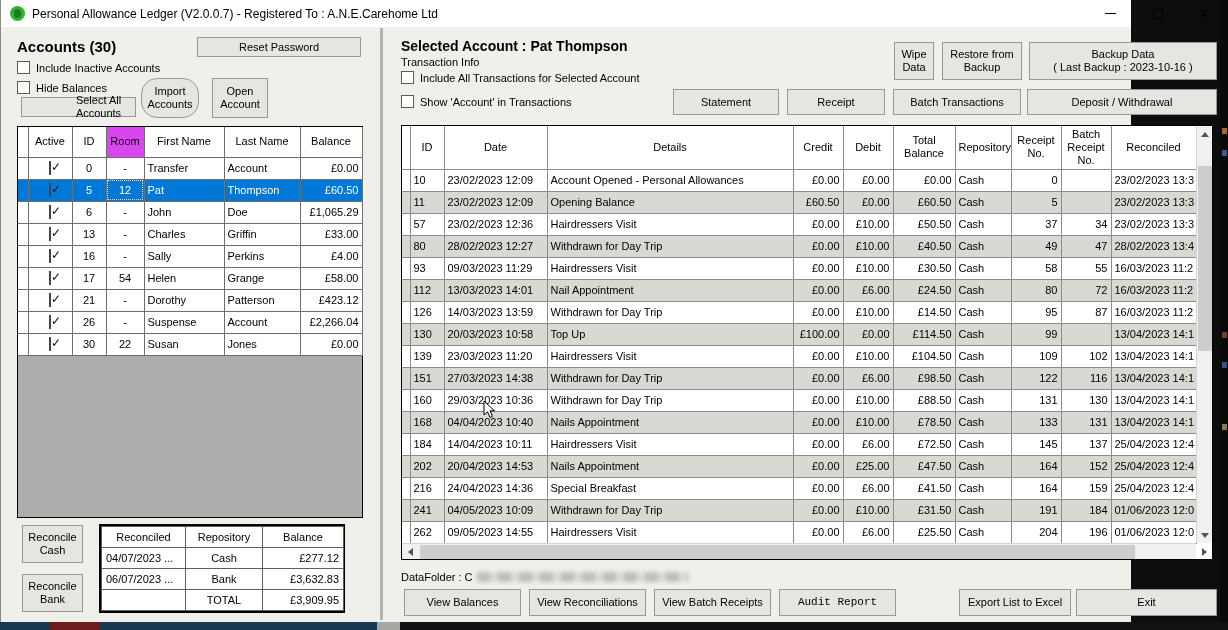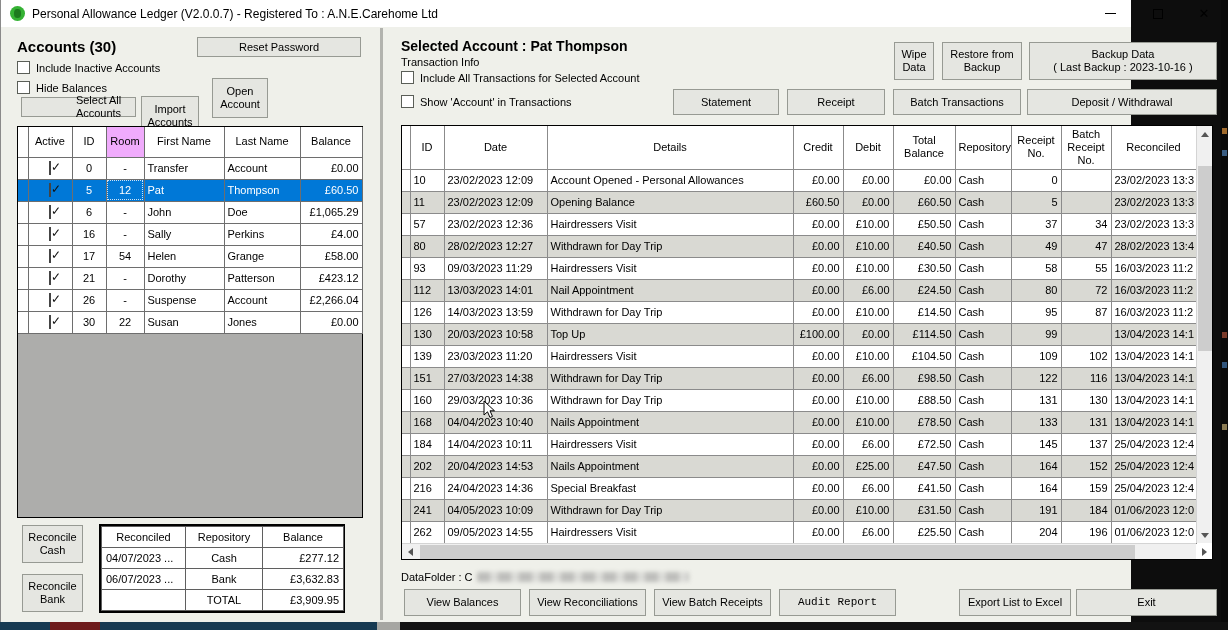--- a/index.html
+++ b/index.html
@@ -23,31 +23,31 @@
 
   
   #accounts-title { position:absolute; left:16px; top:38px; font-size:15px; font-weight:bold; }
   .checkrow { position:absolute; font-size:11px; display:flex; align-items:center; gap:6px; }
   .cbox { width:13px; height:13px; background:#fff; border:1px solid #5a5e57; flex:0 0 13px; }
   #chk-inactive { left:16px; top:61px; } #chk-hidebal { left:16px; top:81px; }
   #chk-includeall { left:400px; top:71px; } #chk-showacct { left:400px; top:95px; }
 
   #btn-reset { left:196px; top:37px; width:164px; height:20px; }
   #btn-selectall { left:20px; top:97px; width:115px; height:20px;padding-left:40px; }
-  #btn-import { left:140px; top:96px; width:58px; height:40px; }
+  #btn-import { left:140px; top:78px; width:58px; height:40px;border-radius:16px; }
   #btn-open { left:211px; top:78px; width:56px; height:40px; }
   #btn-reccash { left:21px; top:525px; width:61px; height:38px; }
   #btn-recbank { left:21px; top:574px; width:61px; height:38px; }
 
   
   #accounts-grid { position:absolute; left:16px; top:126px; width:346px; height:392px; background:#adadab; border:1px solid #000; }
   #accounts-grid table { border-collapse:collapse; table-layout:fixed; width:344px; background:#fff; font-size:11px; }
   #accounts-grid th, #accounts-grid td { border-right:1px solid #6e6e6e; border-bottom:1px solid #6e6e6e; overflow:hidden; white-space:nowrap; padding:0 3px; }
   #accounts-grid th { height:30px; font-weight:normal; text-align:center; background:#fff; line-height:13px; }
-  #accounts-grid th.sorted { background:#f0abfc;margin-left:16px; }
+  #accounts-grid th.sorted { background:#d946ef;margin-left:16px; }
   #accounts-grid td { height:22px; }
   #accounts-grid td.c { text-align:center; } #accounts-grid td.r { text-align:right; }
   #accounts-grid tr.sel td { background:#0078d7; color:#fff; }
   #accounts-grid tr.sel td.room { outline:1px dotted #cfe3f5; outline-offset:-2px; }
   .cb { width:13px; height:13px; background:#fff; border:1px solid #444; margin:0 auto; position:relative; }
   .cb::after { content:"✓"; position:absolute; left:1px; top:-2px; font-size:12px; color:#111; }
 
   
   #rec-grid { position:absolute; left:98px; top:524px; width:246px; background:#fff; border:2px solid #000; }
   #rec-grid table { border-collapse:collapse; table-layout:fixed; width:242px; font-size:11px; }
@@ -187,20 +187,29 @@
           <td class="r">£60.50</td>
         </tr>
           <tr>
           <td></td>
           <td class="c"><span class="cb"></span></td>
           <td class="c">6</td>
           <td class="c room">-</td>
           <td>John</td>
           <td>Doe</td>
           <td class="r">£1,065.29</td>
+        </tr>
+          <tr>
+          <td></td>
+          <td class="c"><span class="cb"></span></td>
+          <td class="c">13</td>
+          <td class="c room">-</td>
+          <td>Charles</td>
+          <td>Griffin</td>
+          <td class="r">£33.00</td>
         </tr>
           <tr>
           <td></td>
           <td class="c"><span class="cb"></span></td>
           <td class="c">16</td>
           <td class="c room">-</td>
           <td>Sally</td>
           <td>Perkins</td>
           <td class="r">£4.00</td>
         </tr>

